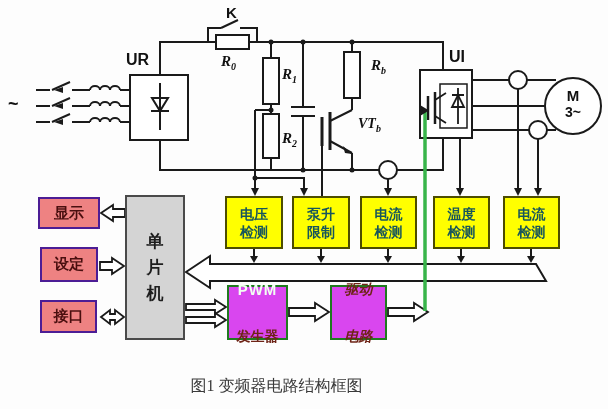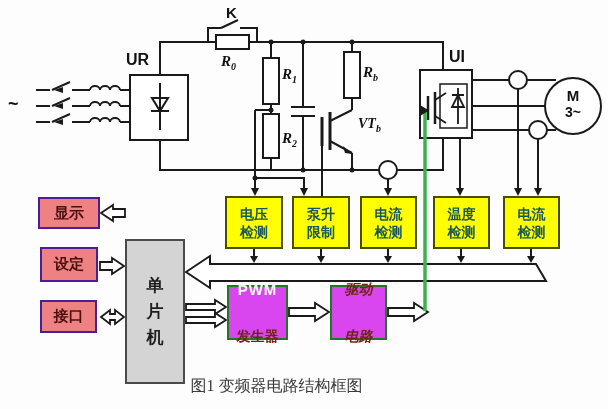--- a/index.html
+++ b/index.html
@@ -147,21 +147,21 @@
 <div class="lbl" style="left:8px;top:94px;font-size:18px;">~</div>
 <div class="lbl" style="left:126px;top:51px;font-size:16px;">UR</div>
 <div class="lbl" style="left:449px;top:48px;font-size:16px;">UI</div>
 <div class="lbl" style="left:226px;top:4px;font-size:15px;">K</div>
 <div class="lbl serifit" style="left:221px;top:53px;font-size:15px;">
   <span>R</span><sub>0</sub></div>
 <div class="lbl serifit" style="left:282px;top:66px;font-size:15px;">
   <span>R</span><sub>1</sub></div>
 <div class="lbl serifit" style="left:282px;top:130px;font-size:15px;">
   <span>R</span><sub>2</sub></div>
-<div class="lbl serifit" style="left:363px;top:57px;font-size:15px;margin-top:7px;">
+<div class="lbl serifit" style="left:371px;top:57px;font-size:15px;">
   <span>R</span><sub>b</sub></div>
 <div class="lbl serifit" style="left:358px;top:116px;font-size:14px;">
   <span>VT</span><sub>b</sub></div>
 <div class="lbl" style="left:545px;top:88px;width:56px;text-align:center;line-height:16px;">
   <div style="font-size:15px;">M</div>
   <div style="font-size:14px;">3~</div>
 </div>
 
 <div class="blk yellow" style="left:225px;top:196px;width:58px;height:53px;">
   <div>电压</div>
@@ -187,21 +187,21 @@
 <div class="blk pink" style="left:38px;top:197px;width:62px;height:32px;">
   <div>显示</div>
     </div>
 <div class="blk pink" style="left:40px;top:247px;width:58px;height:35px;">
   <div>设定</div>
     </div>
 <div class="blk pink" style="left:40px;top:300px;width:57px;height:33px;">
   <div>接口</div>
     </div>
 
-<div class="blk gray" style="left:125px;top:195px;width:60px;height:145px;margin-top:44px;">
+<div class="blk gray" style="left:125px;top:195px;width:60px;height:145px;">
   <div class="vtext">单片机</div>
     </div>
 
 <div class="blk green" style="left:227px;top:285px;width:61px;height:55px;">
   <div class="l1w">PWM</div>
   <div class="l2">发生器</div>
     </div>
 <div class="blk green" style="left:330px;top:285px;width:57px;height:55px;font-style:italic;">
   <div class="l1">驱动</div>
   <div class="l2">电路</div>

